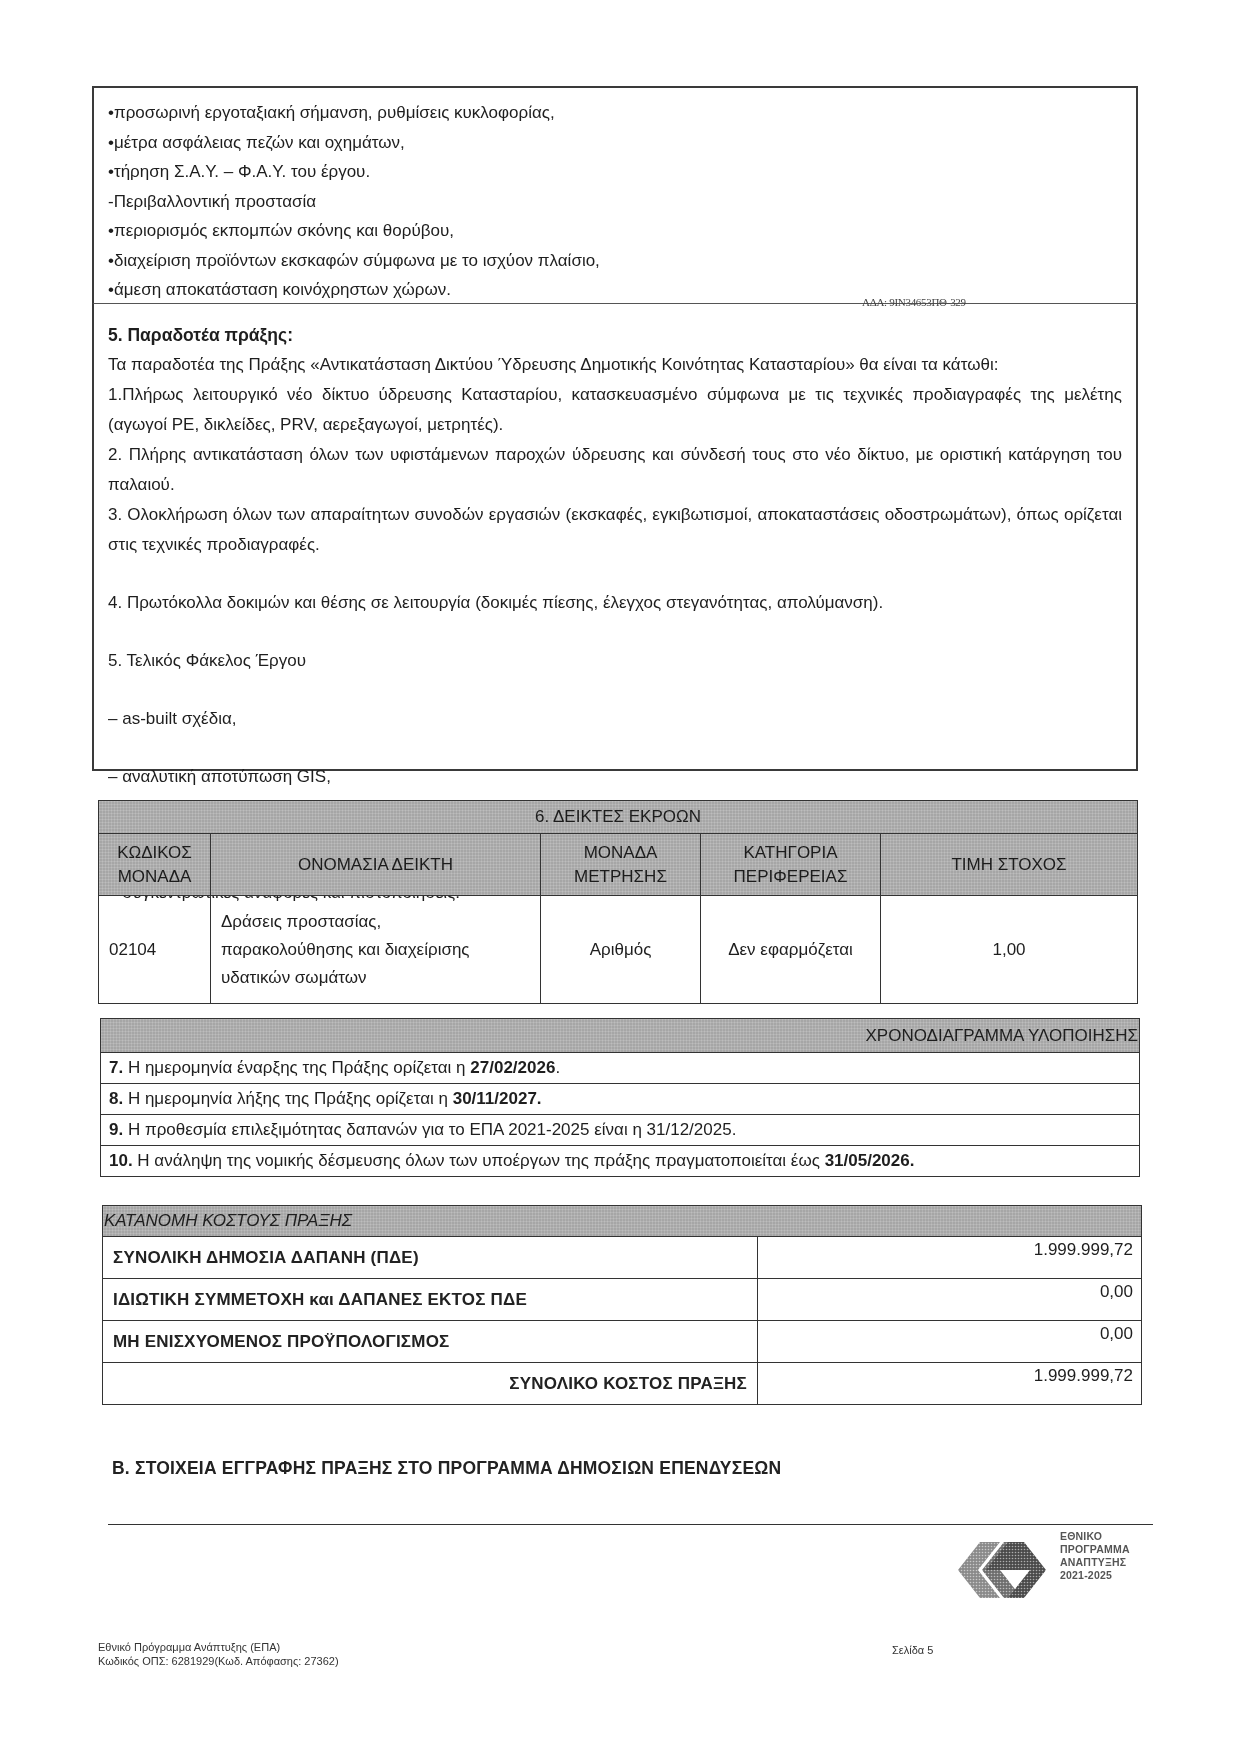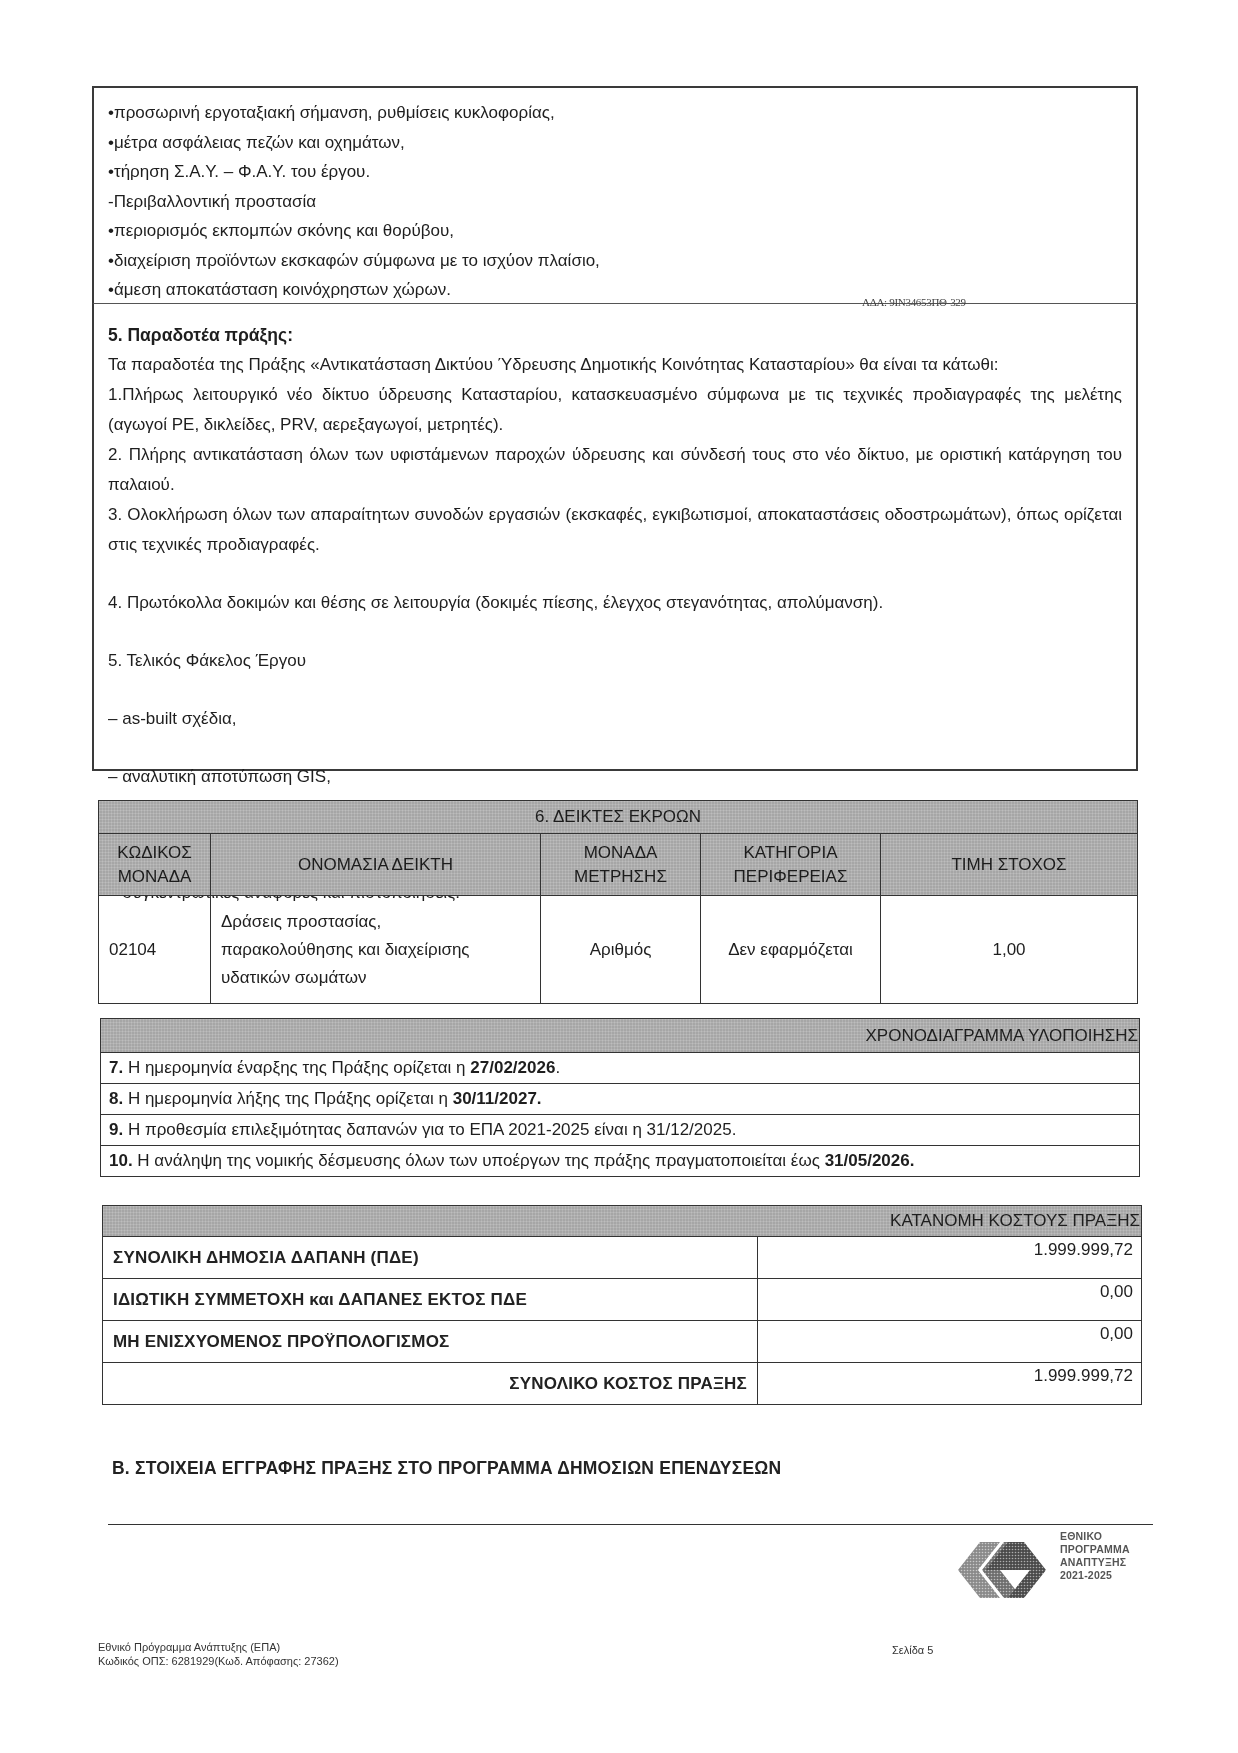--- a/index.html
+++ b/index.html
@@ -51,21 +51,21 @@
   .ind td.c { text-align: center; }
 
   
   .sched { left: 100px; top: 1018px; width: 1040px; }
   .sched th { font-weight: normal; font-size: 17px; height: 34px; text-align: right; }
   .sched td { font-size: 17px; height: 31px; padding: 0 8px; white-space: nowrap; }
   .sched b { font-weight: bold; }
 
   
   .cost { left: 102px; top: 1205px; width: 1040px; }
-  .cost th { font-weight: normal; font-size: 17px; height: 31px; text-align: right; }
+  .cost th { font-weight: normal; font-size: 17px; height: 31px; text-align: left; font-style: italic; }
   .cost td { height: 42px; font-size: 17px; padding: 0 10px; }
   .cost td.lbl { width: 655px; font-weight: bold; color: #222; letter-spacing: 0.2px; }
   .cost td.lbl.r { text-align: right; }
   .cost td.val { text-align: right; padding-right: 8px; }
   .cost td.val span { position: relative; top: -8px; }
 
   .sectionB {
     position: absolute; left: 112px; top: 1458px; font-size: 17.5px; font-weight: bold;
     letter-spacing: 0.2px; color: #222;
   }

